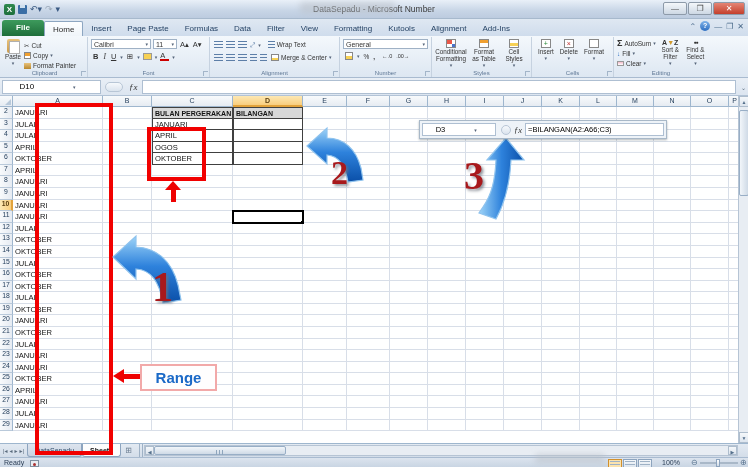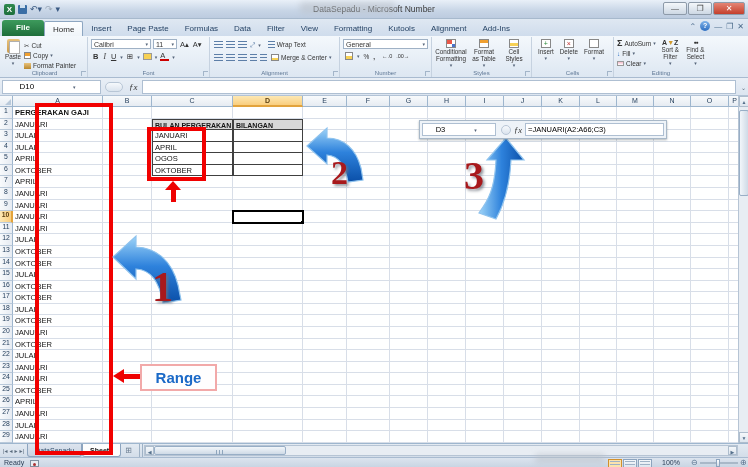--- a/index.html
+++ b/index.html
@@ -417,39 +417,20 @@
         <div class="chdr" style="width: 38px;">J</div>
         <div class="chdr" style="width: 38px;">K</div>
         <div class="chdr" style="width: 37px;">L</div>
         <div class="chdr" style="width: 37px;">M</div>
         <div class="chdr" style="width: 37px;">N</div>
         <div class="chdr" style="width: 38px;">O</div>
         <div class="chdr" style="width: 12px;">P</div>
       </div>
     <div>
         <div class="row" style="height: 11.586px;">
-          <div class="rnum">1</div>
-          <div class="cell b1" style="width: 90px;">PERGERAKAN GAJI</div>
-          <div class="cell" style="width: 49px;"></div>
-          <div class="cell" style="width: 81px;"></div>
-          <div class="cell" style="width: 70px;"></div>
-          <div class="cell" style="width: 44px;"></div>
-          <div class="cell" style="width: 43px;"></div>
-          <div class="cell" style="width: 38px;"></div>
-          <div class="cell" style="width: 38px;"></div>
-          <div class="cell" style="width: 38px;"></div>
-          <div class="cell" style="width: 38px;"></div>
-          <div class="cell" style="width: 38px;"></div>
-          <div class="cell" style="width: 37px;"></div>
-          <div class="cell" style="width: 37px;"></div>
-          <div class="cell" style="width: 37px;"></div>
-          <div class="cell" style="width: 38px;"></div>
-          <div class="cell" style="width: 12px;"></div>
-        </div>
-        <div class="row" style="height: 11.586px;">
           <div class="rnum">2</div>
           <div class="cell" style="width: 90px;">JANUARI</div>
           <div class="cell" style="width: 49px;"></div>
           <div class="cell tblh" style="width: 81px;">BULAN PERGERAKAN</div>
           <div class="cell tblh" style="width: 70px;">BILANGAN</div>
           <div class="cell" style="width: 44px;"></div>
           <div class="cell" style="width: 43px;"></div>
           <div class="cell" style="width: 38px;"></div>
           <div class="cell" style="width: 38px;"></div>
           <div class="cell" style="width: 38px;"></div>
@@ -1062,16 +1043,16 @@
   <span class="stepnum" style="left:331px;top:156px;font-size:34px;">2</span>
   <span class="stepnum" style="left:464px;top:156px;font-size:40px;">3</span>
 
   <div class="float-fbar">
     <span class="nb">
       <span>D3</span>
         <span class="dd" style="padding-right:2px;">▾</span>
     </span>
     <span class="circ"></span>
     <span class="fx" style="font-size:8.5px;margin:0 3px;">ƒx</span>
-    <span class="fml">=JANUARI(A2:A66;C3)</span>
+    <span class="fml">=BILANGAN(A2:A66;C3)</span>
   </div>
 
 </div>
 
 </body></html>

